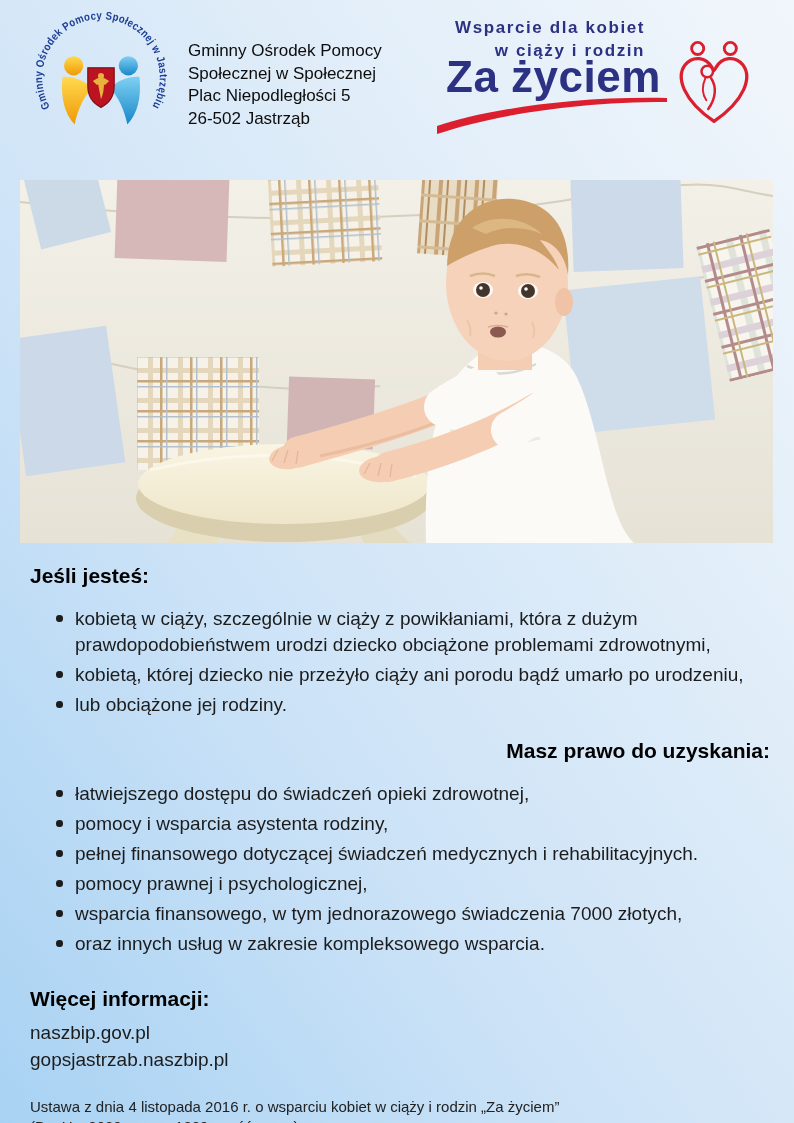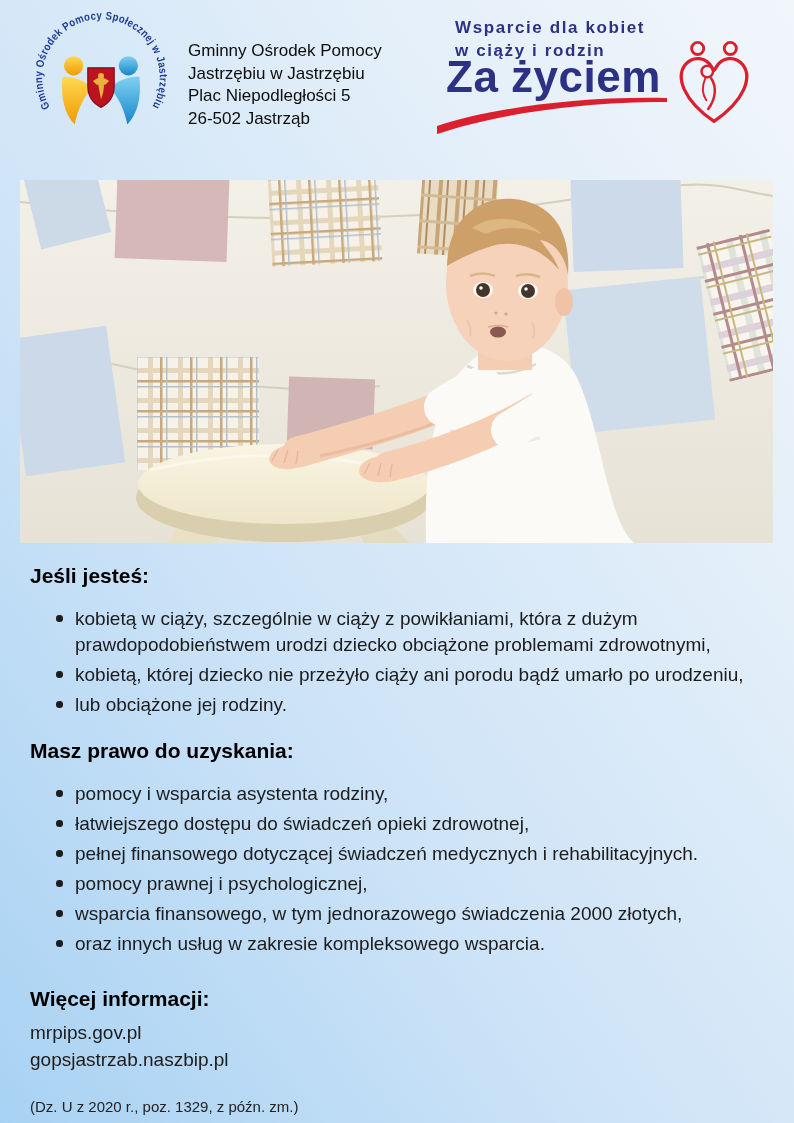--- a/index.html
+++ b/index.html
@@ -8,31 +8,31 @@
     width:794px;height:1123px;
     overflow:hidden;
     background:linear-gradient(to bottom left,#f1f6fb 0%,#e2eef9 30%,#cde3f7 62%,#a8d2f3 100%);
     font-family:"Liberation Sans",sans-serif;
     color:#1c1c1c;
   }
   
   .org-logo{position:absolute;left:26px;top:12px;}
   .address{position:absolute;left:188px;top:40px;font-size:17px;line-height:22.5px;color:#0d0d0d;}
   .tagline{position:absolute;left:455px;top:16px;font-weight:bold;color:#2d3184;
-           font-size:17px;line-height:23px;letter-spacing:1.6px;}
+           font-size:17px;line-height:23px;letter-spacing:1.6px;text-align:right;}
   .program-name{position:absolute;left:446px;top:52px;font-size:44px;font-weight:bold;
            color:#2d3184;letter-spacing:0.5px;}
   .swoosh{position:absolute;left:437px;top:92px;}
   .heart{position:absolute;left:666px;top:38px;}
   
   .photo{position:absolute;left:20px;top:180px;width:753px;height:363px;overflow:hidden;}
   
   .content{position:absolute;left:30px;top:564px;width:740px;}
   .content h2{margin:0 0 8px 0;font-size:21px;font-weight:bold;color:#000;}
-  .content h2.mt1{margin-top:21px;}
+  .content h2.mt1{margin-top:21px;text-align:right;}
   .content h2.mt2{margin-top:30px;}
   ul.blist{list-style:none;margin:18px;padding:0;}
   ul.blist li{position:relative;padding-left:27px;font-size:19px;line-height:26px;margin-bottom:4px;}
   ul.blist li::before{content:"";position:absolute;left:8px;top:9px;width:6.5px;height:6.5px;
       border-radius:50%;background:#1c1c1c;}
   .links div{font-size:19px;line-height:27px;}
   .footnote{margin-top:24px;font-size:15px;line-height:20px;color:#222;}
 </style>
 </head>
 <body>
@@ -66,21 +66,21 @@
       <g fill="#e7b33c">
         <circle cx="74" cy="62" r="3"></circle>
         <path d="M66 67 Q74 60 82 67 L78 71 Q74 68 70 71 Z"></path>
         <path d="M71 69 Q73 80 74 85 Q77 78 77 69 Z"></path>
       </g>
     </g>
   </svg>
 
   <div class="address">
     <div>Gminny Ośrodek Pomocy</div>
-    <div>Jastrzębiu w Jastrzębiu</div>
+    <div>Społecznej w Społecznej</div>
     <div>Plac Niepodległości 5</div>
     <div>26-502 Jastrząb</div>
   </div>
 
   <div class="tagline">
     <div>Wsparcie dla kobiet</div>
     <div>w ciąży i rodzin</div>
   </div>
   <div class="program-name">Za życiem</div>
 
@@ -227,32 +227,33 @@
 
     <h2>Jeśli jesteś:</h2>
     <ul class="blist">
       <li>kobietą w ciąży, szczególnie w ciąży z powikłaniami, która z dużym prawdopodobieństwem urodzi dziecko obciążone problemami zdrowotnymi,</li>
       <li>kobietą, której dziecko nie przeżyło ciąży ani porodu bądź umarło po urodzeniu,</li>
       <li>lub obciążone jej rodziny.</li>
     </ul>
 
     <h2 class="mt1">Masz prawo do uzyskania:</h2>
     <ul class="blist">
+      <li>łatwiejszego dostępu do świadczeń opieki zdrowotnej,</li>
       <li>pomocy i wsparcia asystenta rodziny,</li>
-      <li>łatwiejszego dostępu do świadczeń opieki zdrowotnej,</li>
       <li>pełnej finansowego dotyczącej świadczeń medycznych i rehabilitacyjnych.</li>
       <li>pomocy prawnej i psychologicznej,</li>
-      <li>wsparcia finansowego, w tym jednorazowego świadczenia 2000 złotych,</li>
+      <li>wsparcia finansowego, w tym jednorazowego świadczenia 7000 złotych,</li>
       <li>oraz innych usług w zakresie kompleksowego wsparcia.</li>
     </ul>
 
     <h2 class="mt2">Więcej informacji:</h2>
     <div class="links">
-      <div>mrpips.gov.pl</div>
+      <div>naszbip.gov.pl</div>
       <div>gopsjastrzab.naszbip.pl</div>
     </div>
 
     <div class="footnote">
+      <div>Ustawa z dnia 4 listopada 2016 r. o wsparciu kobiet w ciąży i rodzin „Za życiem”</div>
       <div>(Dz. U z 2020 r., poz. 1329, z późn. zm.)</div>
     </div>
   </div>
 
 </div>
 
 </body></html>

